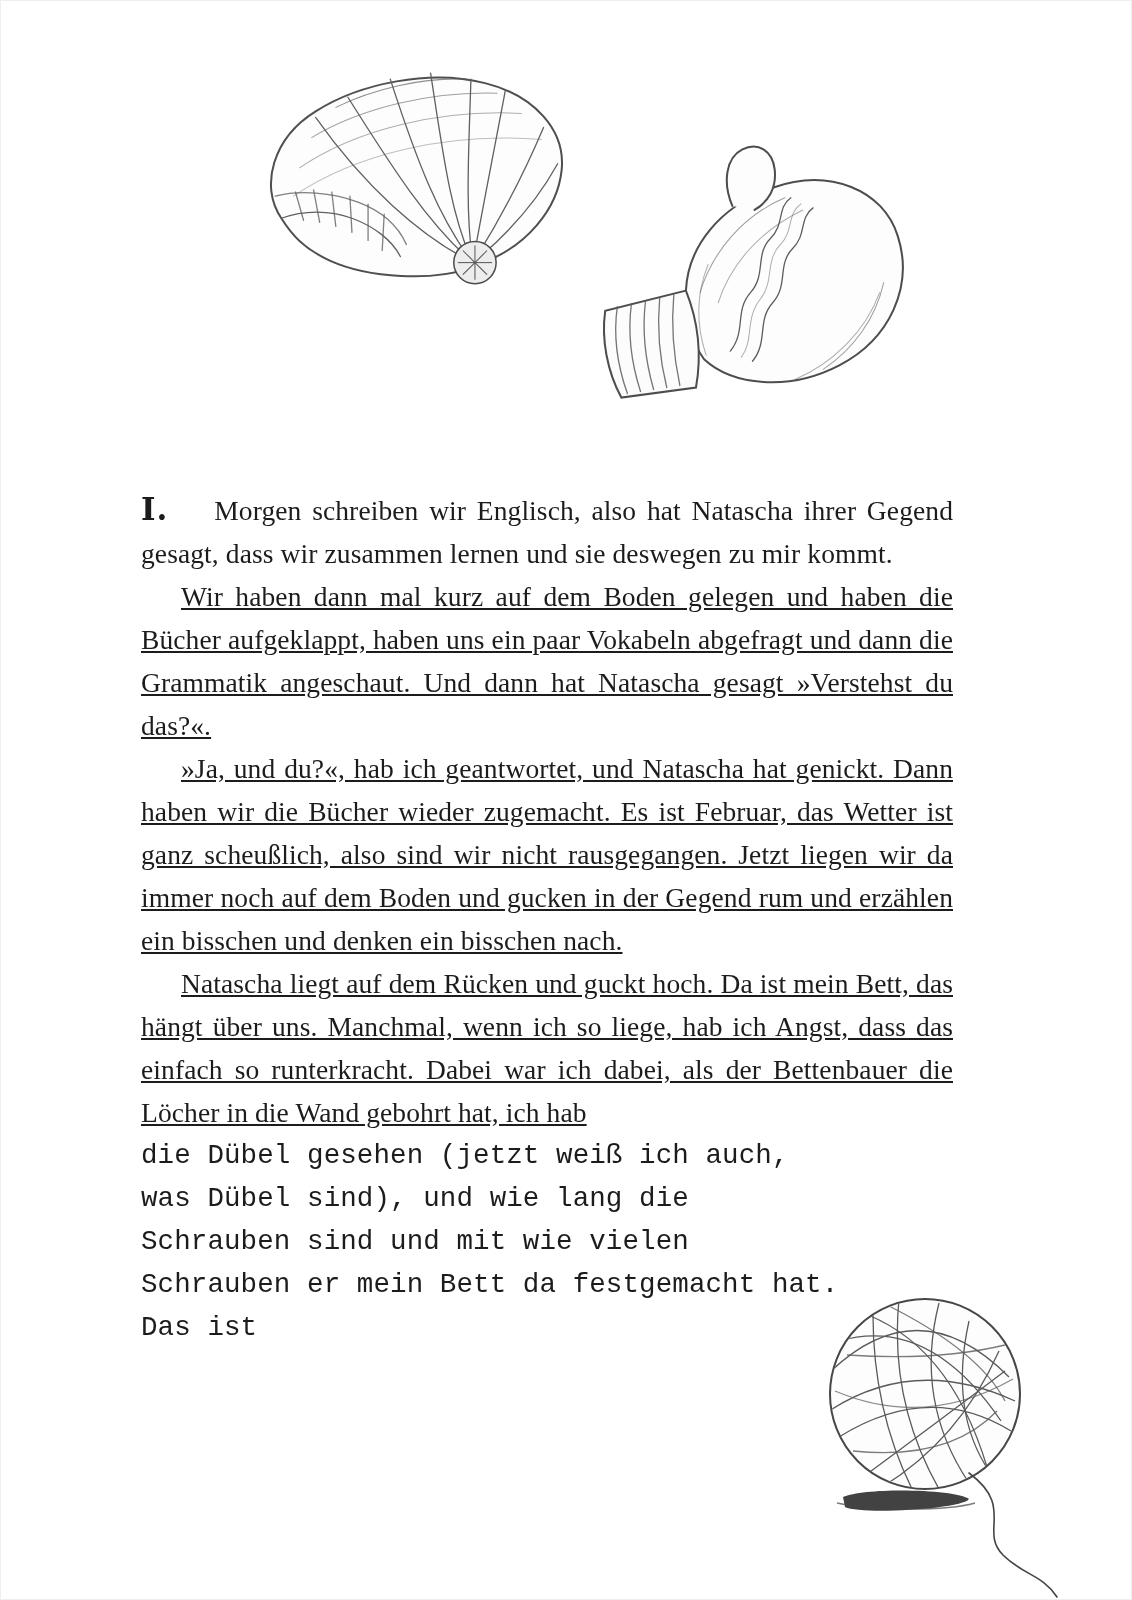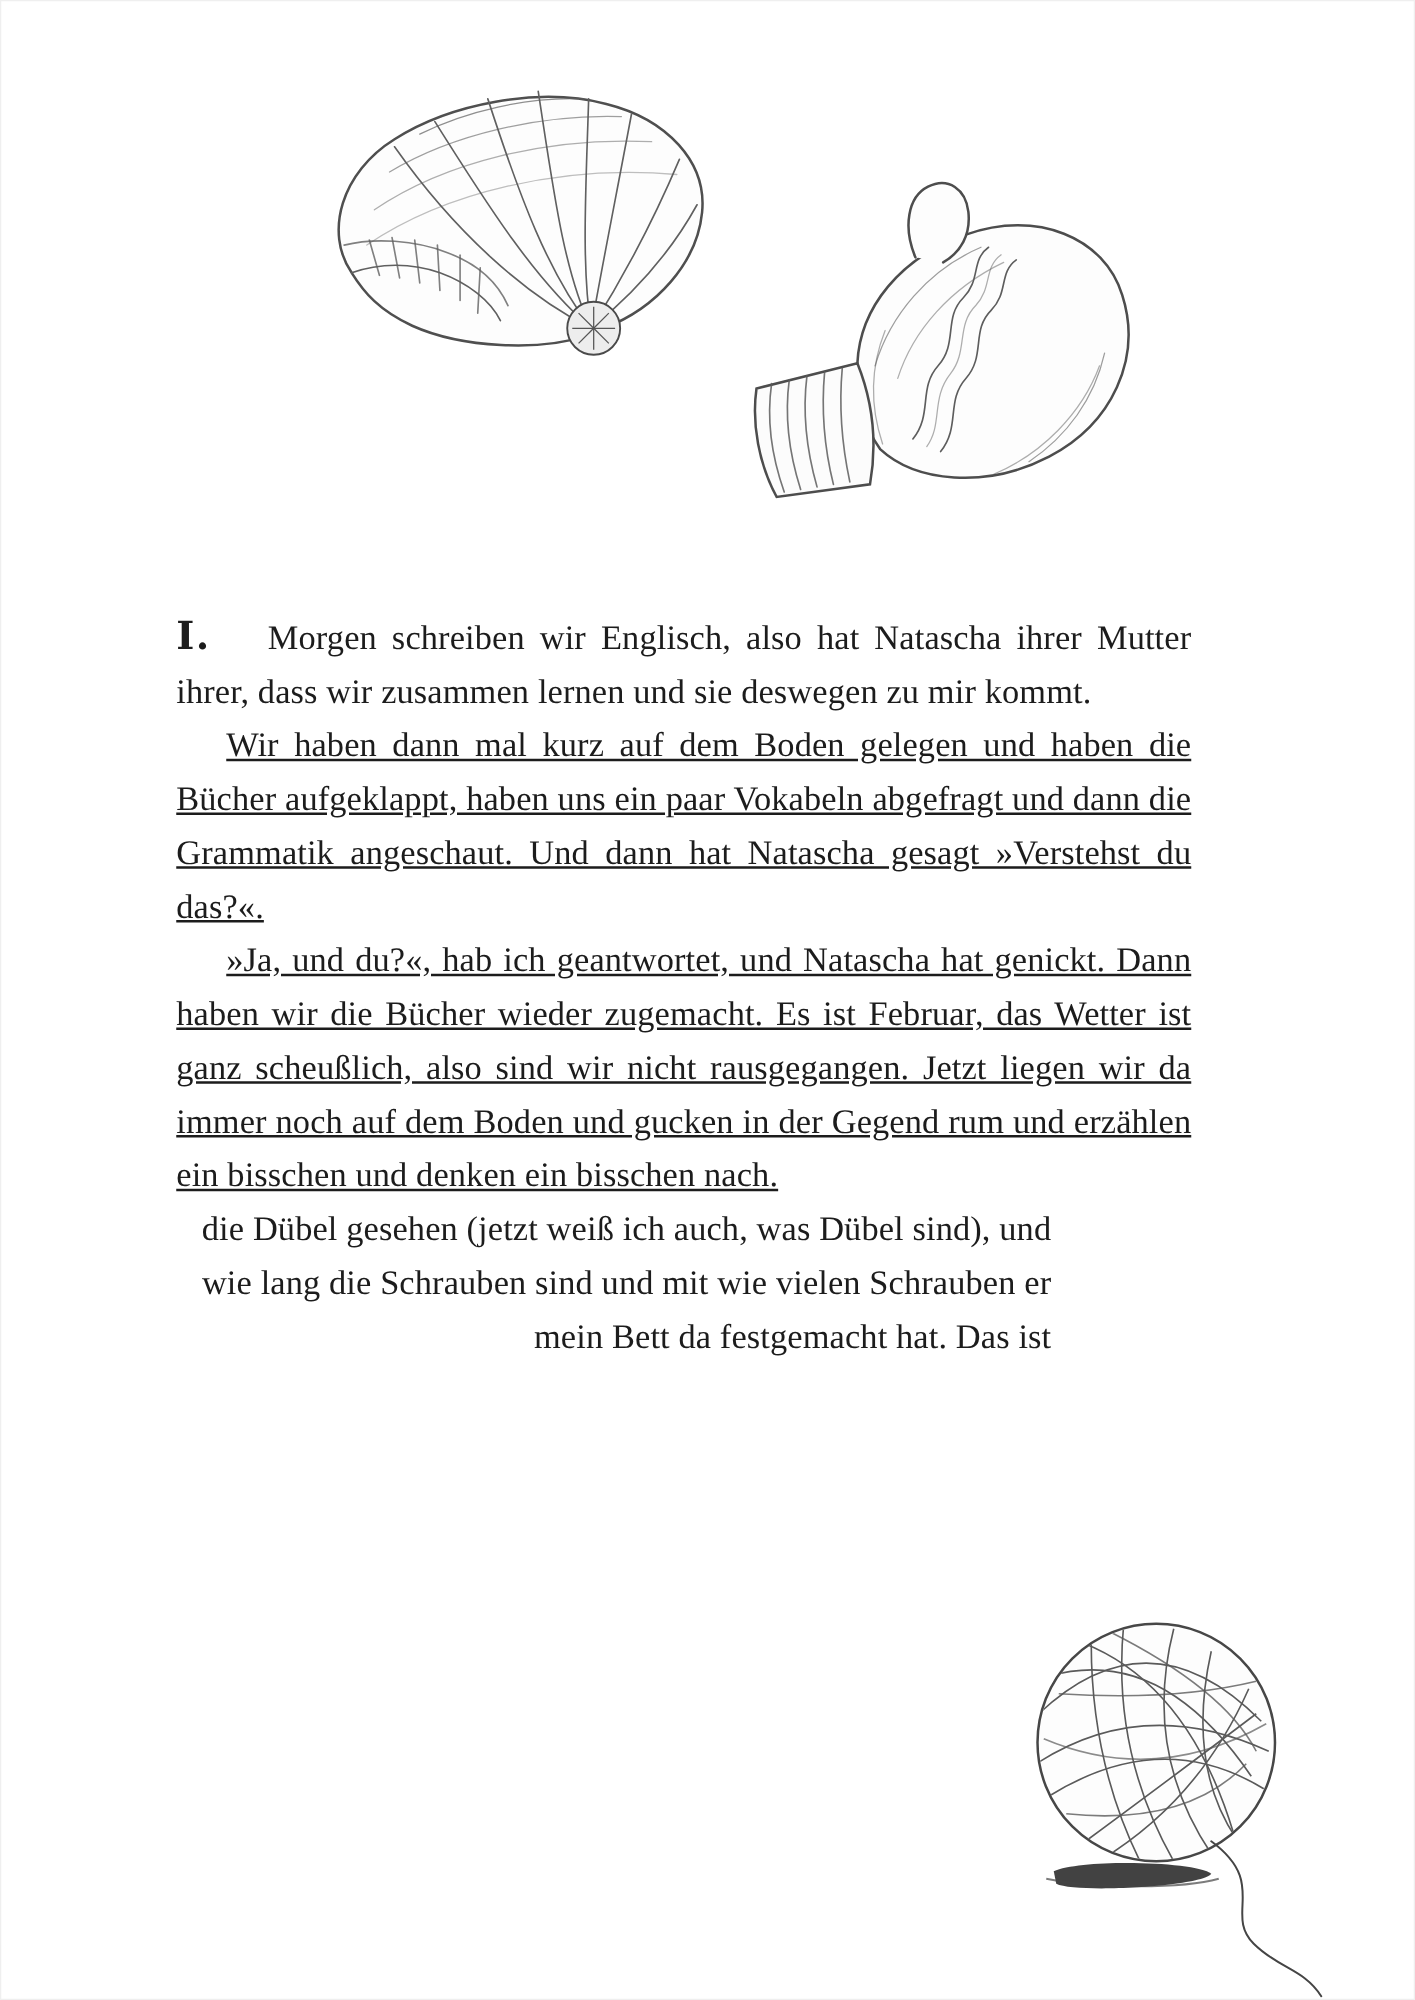--- a/index.html
+++ b/index.html
@@ -31,21 +31,22 @@
     width: 812px;
     font-size: 27.5px;
     line-height: 43px;
     text-align: justify;
     letter-spacing: 0.1px;
   }
   .para { margin: 0; padding: 0; }
   .para.indent { text-indent: 40px; text-decoration: underline; }
   .para.narrow {
     width: 700px;
-    text-align: right;
+    text-align: left;
+    font-family: Liberation Mono, monospace;
   }
   .chapter-num {
     font-weight: bold;
     font-size: 31px;
     font-family: "DejaVu Serif", serif;
     margin-right: 46px;
     letter-spacing: 1px;
   }
 </style>
 </head>
@@ -121,24 +122,25 @@
         <path d="M134,160 C146,122 176,88 218,68" opacity="0.5" stroke-width="1"></path>
         <path d="M238,226 C268,206 290,176 298,140" opacity="0.6" stroke-width="1"></path>
         <path d="M210,236 C248,220 280,188 294,150" opacity="0.5" stroke-width="1"></path>
         <path d="M122,212 C112,182 112,152 124,122" opacity="0.5" stroke-width="1"></path>
       </g>
     </svg>
   </div>
 
   <div class="text-block">
     <p class="para">
-      <span class="chapter-num">I.</span><span>Morgen schreiben wir Englisch, also hat Natascha ihrer Mutter ihrer, dass wir zusammen lernen und sie deswegen zu mir kommt.</span>
+      <span class="chapter-num">I.</span><span>Morgen schreiben wir Englisch, also hat Natascha ihrer Gegend gesagt, dass wir zusammen lernen und sie deswegen zu mir kommt.</span>
     </p>
     <p class="para indent">Wir haben dann mal kurz auf dem Boden gelegen und haben die Bücher aufgeklappt, haben uns ein paar Vokabeln abgefragt und dann die Grammatik angeschaut. Und dann hat Natascha gesagt »Verstehst du das?«.</p>
     <p class="para indent">»Ja, und du?«, hab ich geantwortet, und Natascha hat genickt. Dann haben wir die Bücher wieder zugemacht. Es ist Februar, das Wetter ist ganz scheußlich, also sind wir nicht rausgegangen. Jetzt liegen wir da immer noch auf dem Boden und gucken in der Gegend rum und erzählen ein bisschen und denken ein bisschen nach.</p>
+    <p class="para indent">Natascha liegt auf dem Rücken und guckt hoch. Da ist mein Bett, das hängt über uns. Manchmal, wenn ich so liege, hab ich Angst, dass das einfach so runterkracht. Dabei war ich dabei, als der Bettenbauer die Löcher in die Wand gebohrt hat, ich hab</p>
     <p class="para narrow">die Dübel gesehen (jetzt weiß ich auch, was Dübel sind), und wie lang die Schrauben sind und mit wie vielen Schrauben er mein Bett da festgemacht hat. Das ist</p>
   </div>
 
   <div class="illustration yarn">
     <svg viewBox="0 0 248 342" xmlns="http://www.w3.org/2000/svg">
       <defs>
         <clipPath id="ballclip">
             <circle cx="108" cy="135" r="94"></circle>
           </clipPath>
       </defs>

